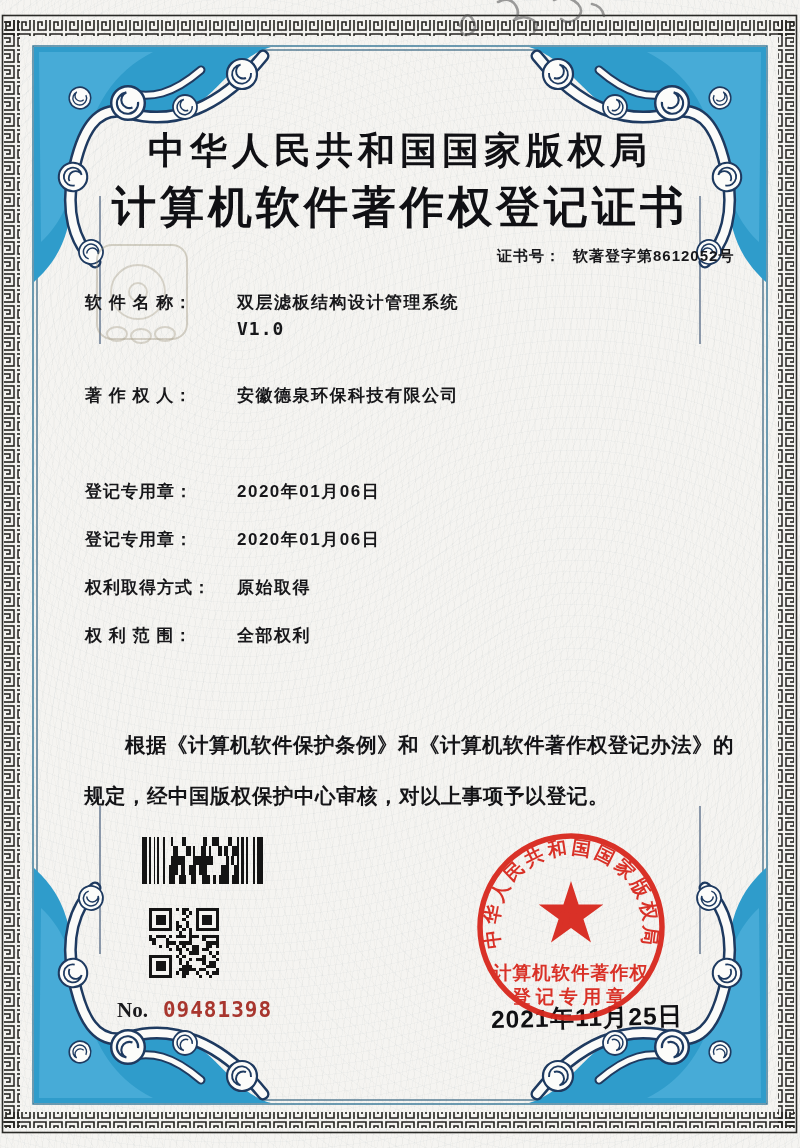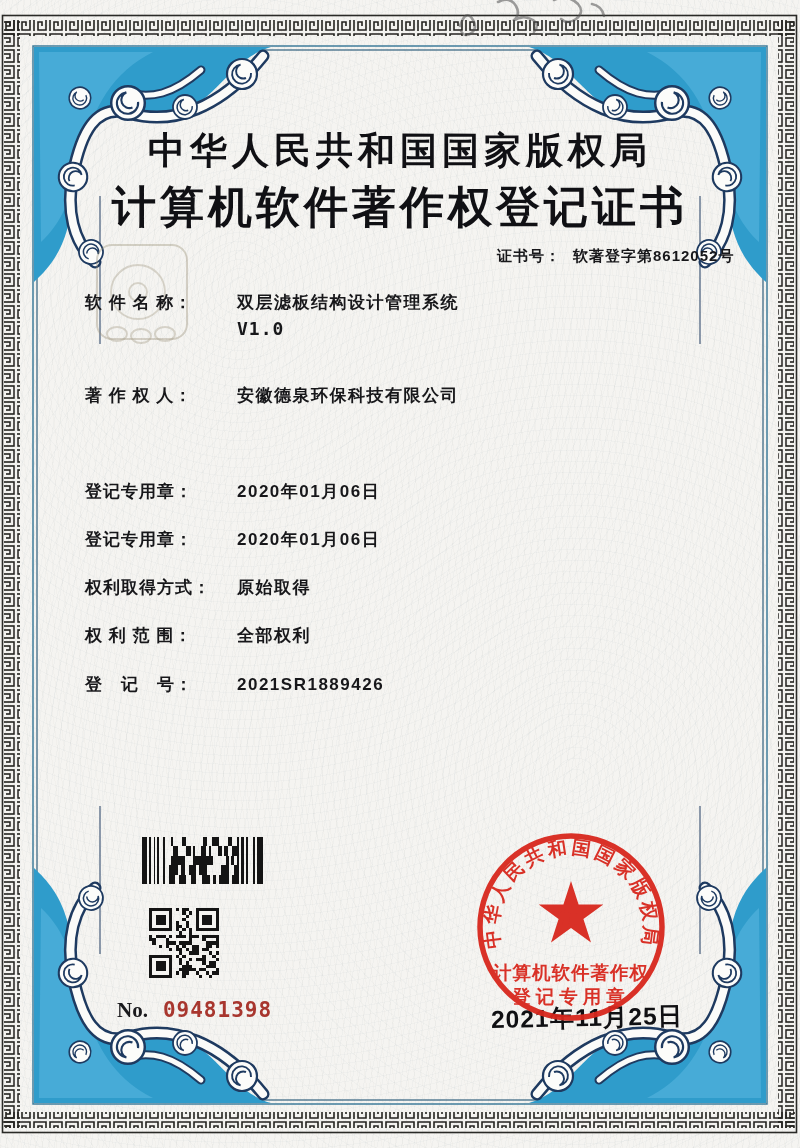--- a/index.html
+++ b/index.html
@@ -155,24 +155,22 @@
     </div>
 
     <div class="row" style="top:624px">
       <span class="flabel">权 利 范 围：</span><span class="fvalue">全部权利</span>
     </div>
 
     <div class="row" style="top:576px">
       <span class="flabel">权利取得方式：</span><span class="fvalue">原始取得</span>
     </div>
 
-    <div class="row" style="top:673px">
-      <span class="flabel">登　记　号：</span><span class="fvalue">2021SR1889426</span>
-    </div>
-
+
+    <p class="statement">根据《计算机软件保护条例》和《计算机软件著作权登记办法》的规定，经中国版权保护中心审核，对以上事项予以登记。</p>
 
     <svg id="barcode" class="barcode" viewBox="0 0 124 47" shape-rendering="crispEdges">
         <rect x="0" y="0" width="5" height="47" fill="#141414"></rect>
         <rect x="7" y="0" width="2" height="47" fill="#141414"></rect>
         <rect x="12" y="0" width="1" height="47" fill="#141414"></rect>
         <rect x="15" y="0" width="2" height="47" fill="#141414"></rect>
         <rect x="21" y="0" width="2" height="47" fill="#141414"></rect>
         <rect x="29.21270490773614" y="0" width="2.1214813613898498" height="9.4" fill="#141414"></rect>
         <rect x="40.187237358739246" y="0" width="3.743608150046136" height="9.4" fill="#141414"></rect>
         <rect x="60.56096458647445" y="0" width="4.689023960236937" height="9.4" fill="#141414"></rect>

